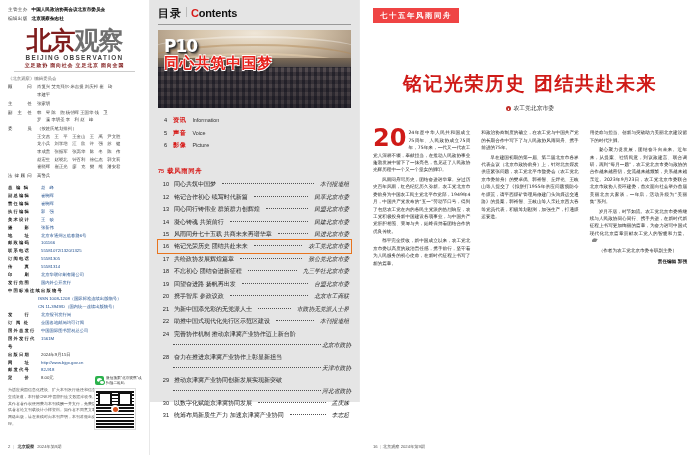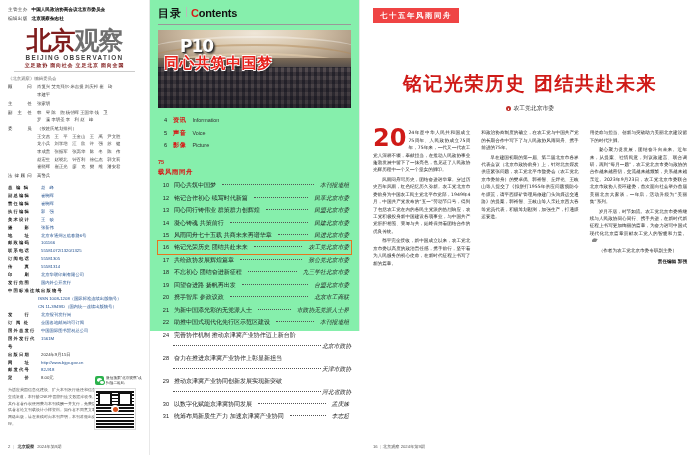--- a/index.html
+++ b/index.html
@@ -59,21 +59,21 @@
   .qr-img:before{left:2px;top:2px;}
   .qr-img:after{right:2px;top:2px;}
   .qr-center{position:absolute;left:50%;top:50%;transform:translate(-50%,-50%);width:8px;height:8px;background:#fff;border-radius:50%;display:flex;align-items:center;justify-content:center;}
   .qr-center i{width:5px;height:5px;background:#d9531e;border-radius:50%;display:block;}
 
   .lp-footer { position:absolute; left:8px; bottom:6px; font-size:4.2px; color:#555; display:flex; align-items:center; gap:3px; }
   .lp-footer .bar { color:#bbb; }
   .lp-footer .mag { font-weight:bold; color:#333; }
 
   
-  .page-mid { width:210px; height:331px; position:relative; background:#86efac; padding:6px 8px 12px 8px; border-right:1px solid #e8e8e8; }
+  .page-mid { width:210px; height:402px; position:relative; background:#e5e5e5; padding:6px 8px 12px 8px; border-right:1px solid #e8e8e8; }
   .toc-head { display:flex; align-items:baseline; gap:4px; }
   .toc-head .cn { font-size:11px; font-weight:bold; color:#111; letter-spacing:1px; font-family:"DejaVu Sans",sans-serif; }
   .toc-head .sep { width:1px; height:10px; background:#bbb; display:inline-block; }
   .toc-head .en { font-size:11px; font-weight:bold; letter-spacing:-0.2px; font-family:"Liberation Sans",sans-serif; }
   .toc-head .en .c { color:#d71a18; }
   .toc-rule { height:1px; background:#999; margin:3px 0 5px 0; }
 
   .cover-photo { width:100%; height:78px; position:relative; overflow:hidden;
      background:linear-gradient(180deg,#d9cfc2 0%,#cbbda8 22%,#9d8f86 44%,#5f5a5e 62%,#3d3b42 100%); }
   .cover-photo .ceiling { position:absolute; top:0; left:0; right:0; height:42%;
@@ -82,33 +82,33 @@
   .cover-photo .a1 { top:6px; height:30px; }
   .cover-photo .a2 { top:14px; height:34px; border-top-color:rgba(180,140,90,.5); }
   .cover-photo .a3 { top:23px; height:36px; border-top-color:rgba(255,230,190,.35); }
   .cover-photo .stage { position:absolute; top:36%; left:0; right:0; height:14%;
      background:linear-gradient(180deg,#7d6b56,#4f4a4a); }
   .cover-photo .crowd { position:absolute; top:48%; left:0; right:0; bottom:0;
      background:
        repeating-linear-gradient(90deg, rgba(20,20,30,.55) 0 3px, rgba(60,55,60,.25) 3px 6px),
        repeating-linear-gradient(0deg, rgba(40,36,42,.6) 0 4px, rgba(90,80,78,.35) 4px 8px),
        linear-gradient(180deg,#5a5258,#2a2730); }
-  .cover-photo .p10 { position:absolute; left:22px; top:6px; font-size:17px; font-weight:bold; color:#fff;
+  .cover-photo .p10 { position:absolute; left:6px; top:6px; font-size:17px; font-weight:bold; color:#fff;
      text-shadow:1px 1px 0 #333, 2px 2px 2px rgba(0,0,0,.6); letter-spacing:-1px; font-family:"DejaVu Sans",sans-serif; }
   .cover-photo .ptitle { position:absolute; left:6px; top:24px; font-size:15px; font-weight:bold; color:#e8201a;
      text-shadow: 0.6px 0.6px 0 #fff, -0.6px -0.6px 0 #fff, 0.6px -0.6px 0 #fff, -0.6px 0.6px 0 #fff, 2px 2px 2px rgba(0,0,0,.4);
      letter-spacing:0.5px; font-family:"DejaVu Sans",sans-serif; }
 
   .sec-list { margin-top:6px; }
   .sec-row { display:flex; align-items:baseline; gap:6px; font-size:6.2px; line-height:2.05; }
   .sec-row .num { width:9px; flex:0 0 9px; text-align:right; color:#222; font-size:5.6px; }
   .sec-row .cn { color:#d71a18; font-weight:bold; letter-spacing:.5px; font-family:"DejaVu Sans",sans-serif; }
   .sec-row .en { color:#333; font-size:5.4px; font-family:"Liberation Sans",sans-serif; }
 
-  .col-head { display:flex; align-items:baseline; gap:3px; margin:7px 0 2px 0;flex-direction:column; }
+  .col-head { display:flex; align-items:baseline; gap:3px; margin:15px 0 2px 0; }
   .col-head .n { font-size:5.6px; font-weight:bold; color:#d71a18; }
   .col-head .t { font-size:6.4px; font-weight:bold; color:#d71a18; letter-spacing:.6px; font-family:"DejaVu Sans",sans-serif; }
   .col-head .e { font-size:5.6px; font-weight:bold; color:#d71a18; }
 
   .toc-item { display:flex; align-items:baseline; gap:5px; font-size:6.1px; line-height:1.98;
               color:#1b1b1b; font-family:"DejaVu Sans",sans-serif; position:relative; padding:0 2px; }
   .toc-item .num { width:9px; flex:0 0 9px; text-align:right; font-size:5.6px; color:#222; font-family:"Liberation Sans",sans-serif; }
   .toc-item .ttl { white-space:nowrap; letter-spacing:-0.1px; }
   .toc-item .dots { flex:1; border-bottom:1px dotted #555; transform:translateY(-2px); margin:0 1px; min-width:4px; }
   .toc-item .auth { color:#222; font-size:5.8px; white-space:nowrap; font-style:italic; }

